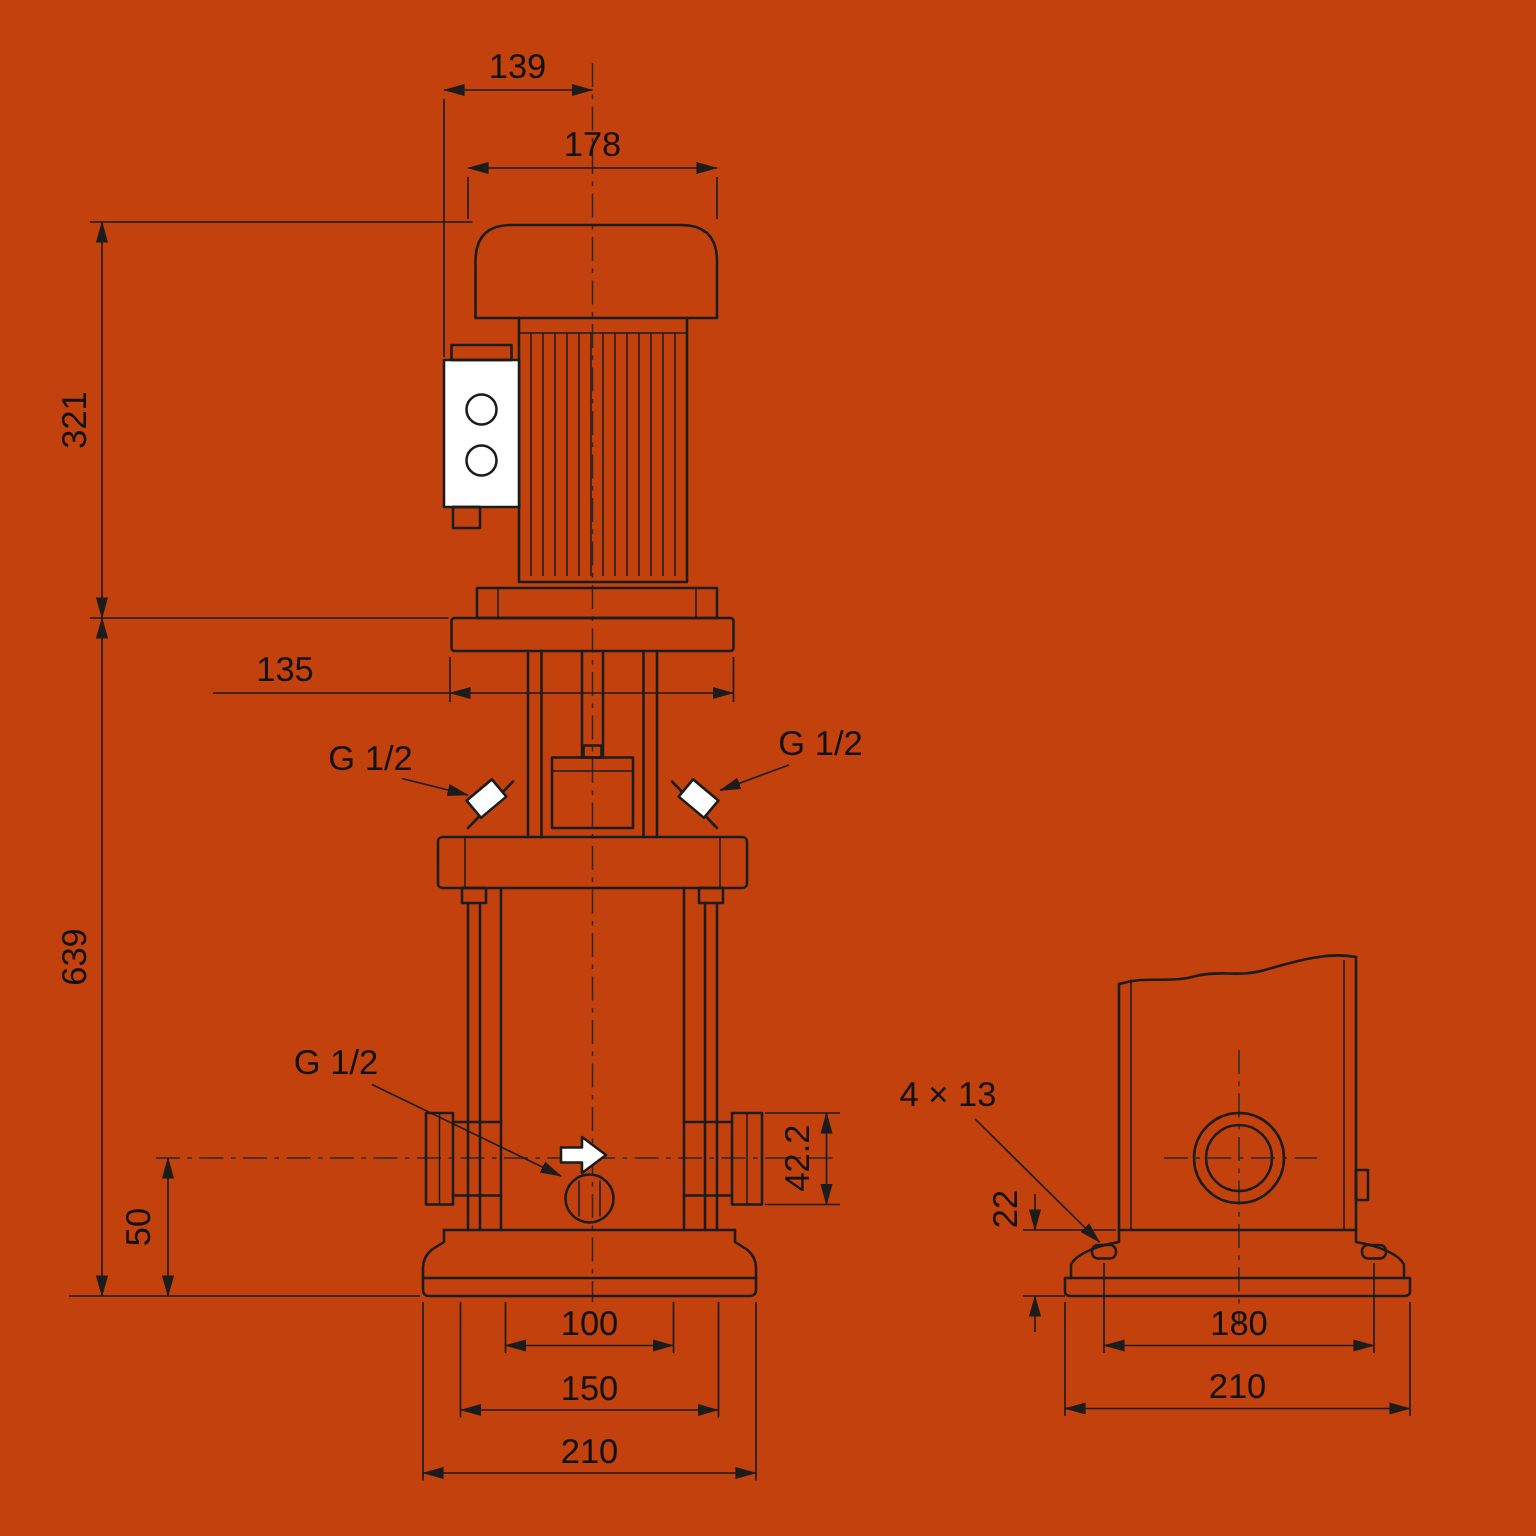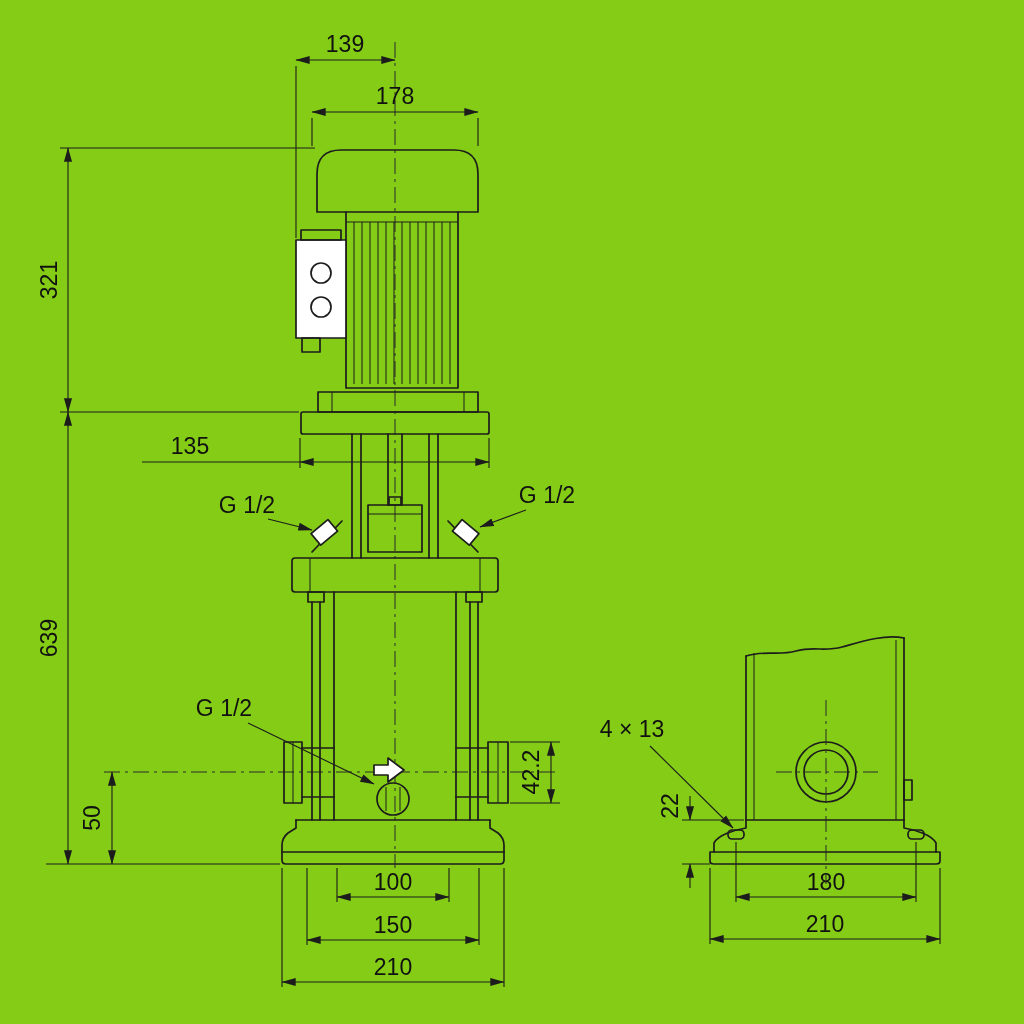--- a/index.html
+++ b/index.html
@@ -1,16 +1,16 @@
 <!DOCTYPE html>
 <html><head>
 <meta charset="utf-8">
 <style>
   html,body{margin:0;padding:0;background:#ffffff;}
-  .sheet{position:relative;width:1024px;height:1024px;background:#84cc16;font-family:"Liberation Sans",sans-serif;overflow:hidden;}
+  .sheet{position:relative;width:1024px;height:1024px;background:#c2410c;font-family:"Liberation Sans",sans-serif;overflow:hidden;}
   svg{display:block;}
   .obj{stroke:#1c1c1c;stroke-width:1.7;fill:none;stroke-linecap:round;stroke-linejoin:round;}
   .objf{stroke:#1c1c1c;stroke-width:1.7;fill:#ffffff;stroke-linejoin:round;}
   .thin{stroke:#1c1c1c;stroke-width:1;fill:none;}
   .dim{stroke:#1c1c1c;stroke-width:1.1;fill:none;}
   .cl{stroke:#2a2a2a;stroke-width:1;fill:none;stroke-dasharray:16 5 3 5;}
   .arrfill{fill:#1c1c1c;stroke:none;}
   text{font-family:"Liberation Sans",sans-serif;font-size:23px;fill:#111111;}
 </style>
 </head>

